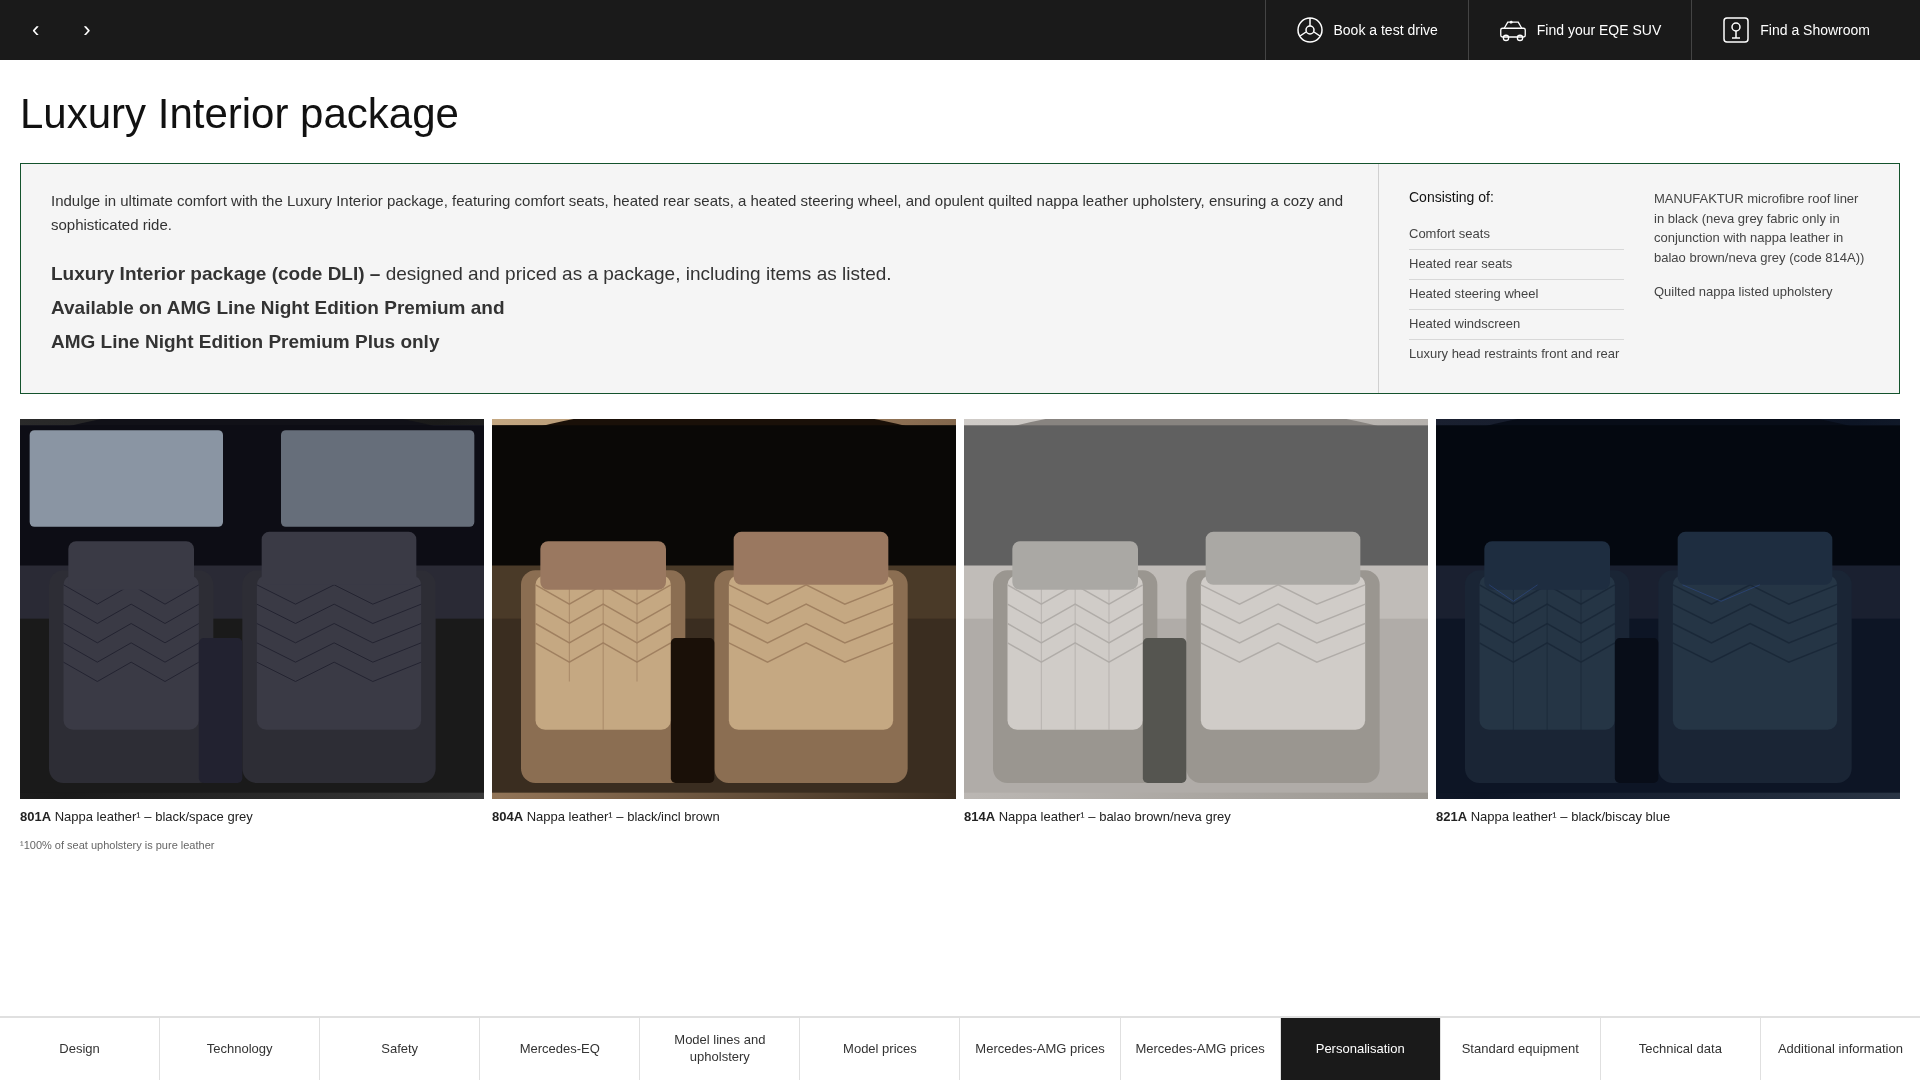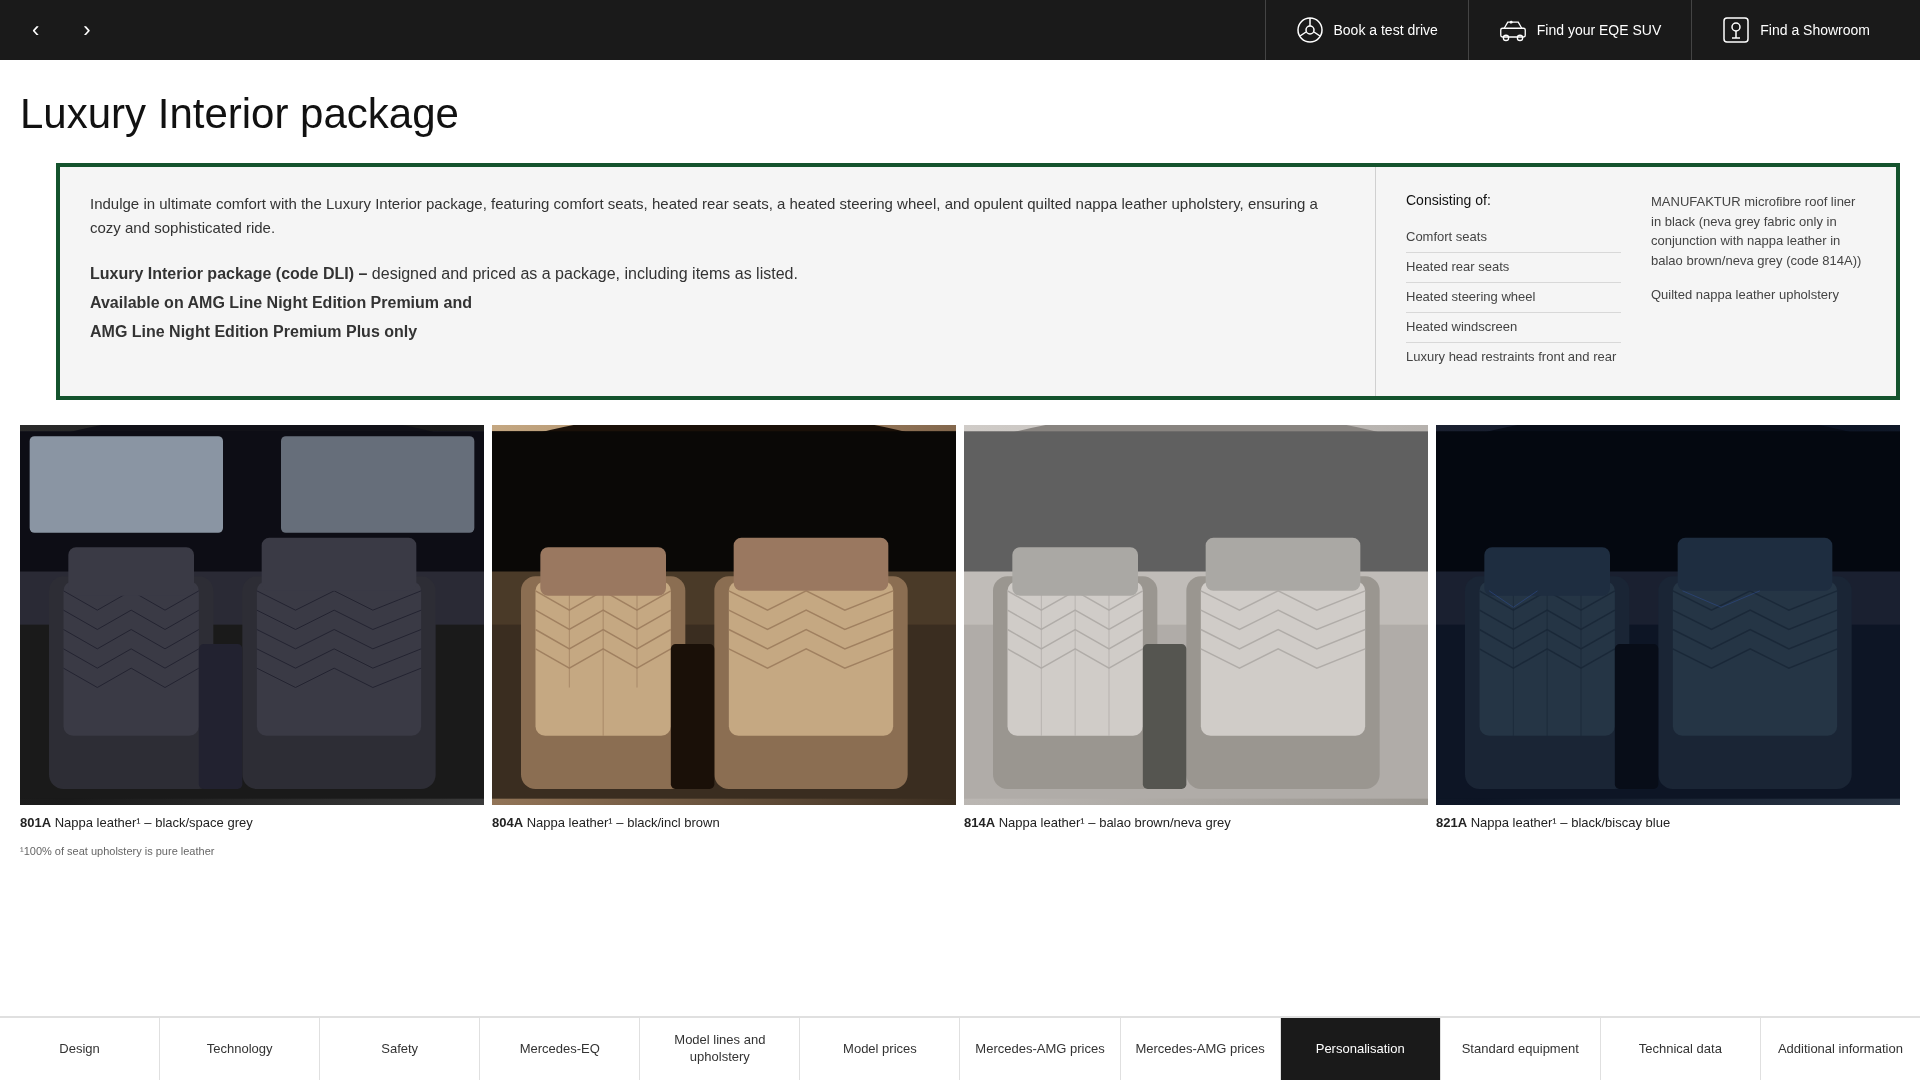--- a/index.html
+++ b/index.html
@@ -58,37 +58,36 @@
       font-weight: 300;
       color: #111;
       margin-bottom: 25px;
     }
 
     
     .info-section {
       display: flex;
       gap: 0;
       background: #f5f5f5;
-      border: 4px solid #14532d;
+      border: 1px solid #14532d;
       margin-bottom: 25px;
-      margin-left: 36px;
     }
     .info-left {
       flex: 1;
       padding: 25px 30px;
       border-right: 1px solid #d0d0d0;
     }
     .info-description {
       font-size: 15px;
       color: #333;
       line-height: 1.6;
       margin-bottom: 20px;
     }
     .info-bold-section {
-      font-size: 16px;
+      font-size: 19px;
       color: #333;
       line-height: 1.8;
     }
     .info-bold-section strong { font-weight: bold; }
     .info-price-row {
       display: flex;
       justify-content: flex-end;
       margin-top: 10px;
     }
     .info-price {
@@ -266,21 +265,21 @@
         <ul class="consisting-list">
           <li>Comfort seats</li>
           <li>Heated rear seats</li>
           <li>Heated steering wheel</li>
           <li>Heated windscreen</li>
           <li>Luxury head restraints front and rear</li>
         </ul>
       </div>
       <div class="consisting-extra-col">
         <p class="extra-item">MANUFAKTUR microfibre roof liner in black (neva grey fabric only in conjunction with nappa leather in balao brown/neva grey (code 814A))</p>
-        <p class="extra-item">Quilted nappa leather upholstery</p>
+        <p class="extra-item">Quilted nappa listed upholstery</p>
       </div>
     </div>
   </div>
 
   <div class="images-grid">
 
     <div class="car-image-block">
       <div class="img-container car-img-black-spacegrey">
         <svg viewBox="0 0 480 380" width="100%" height="100%">
 

